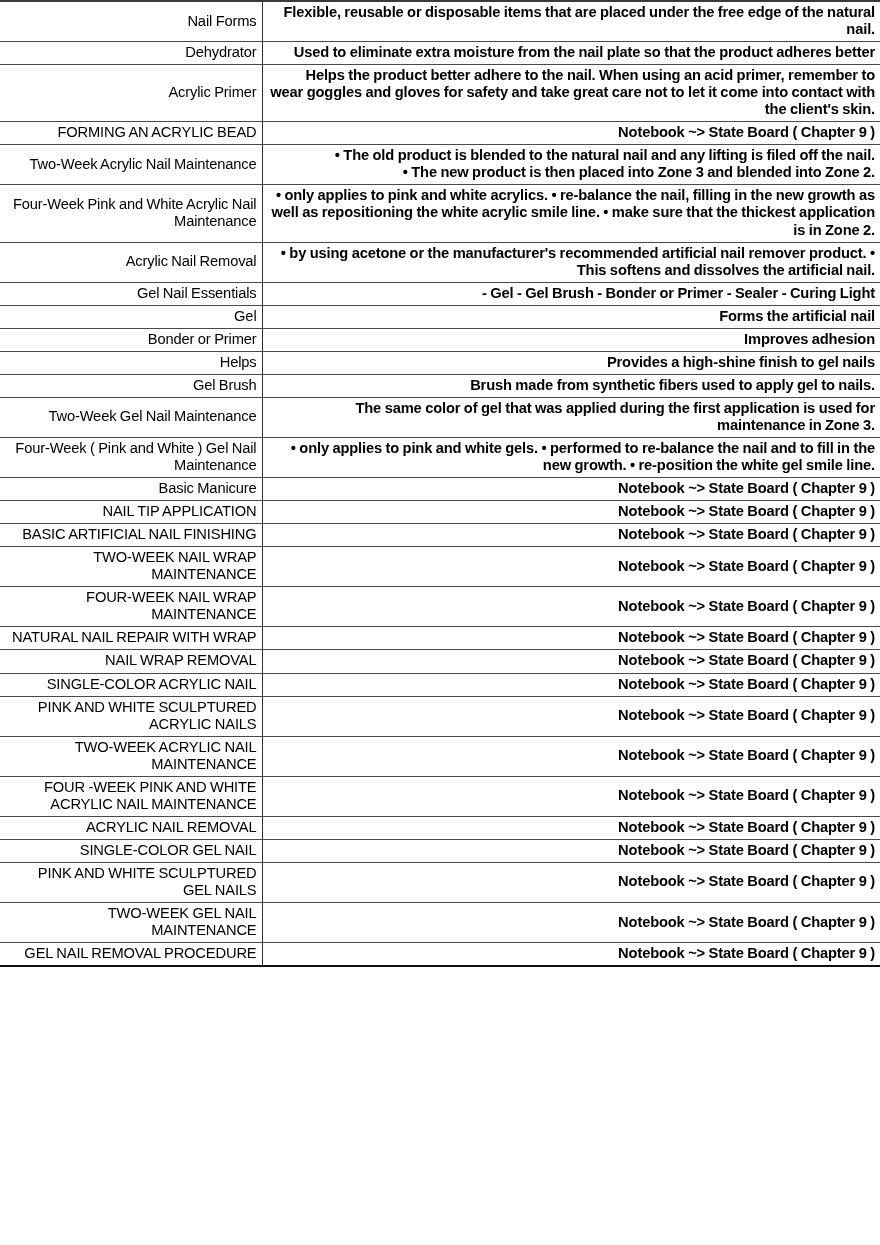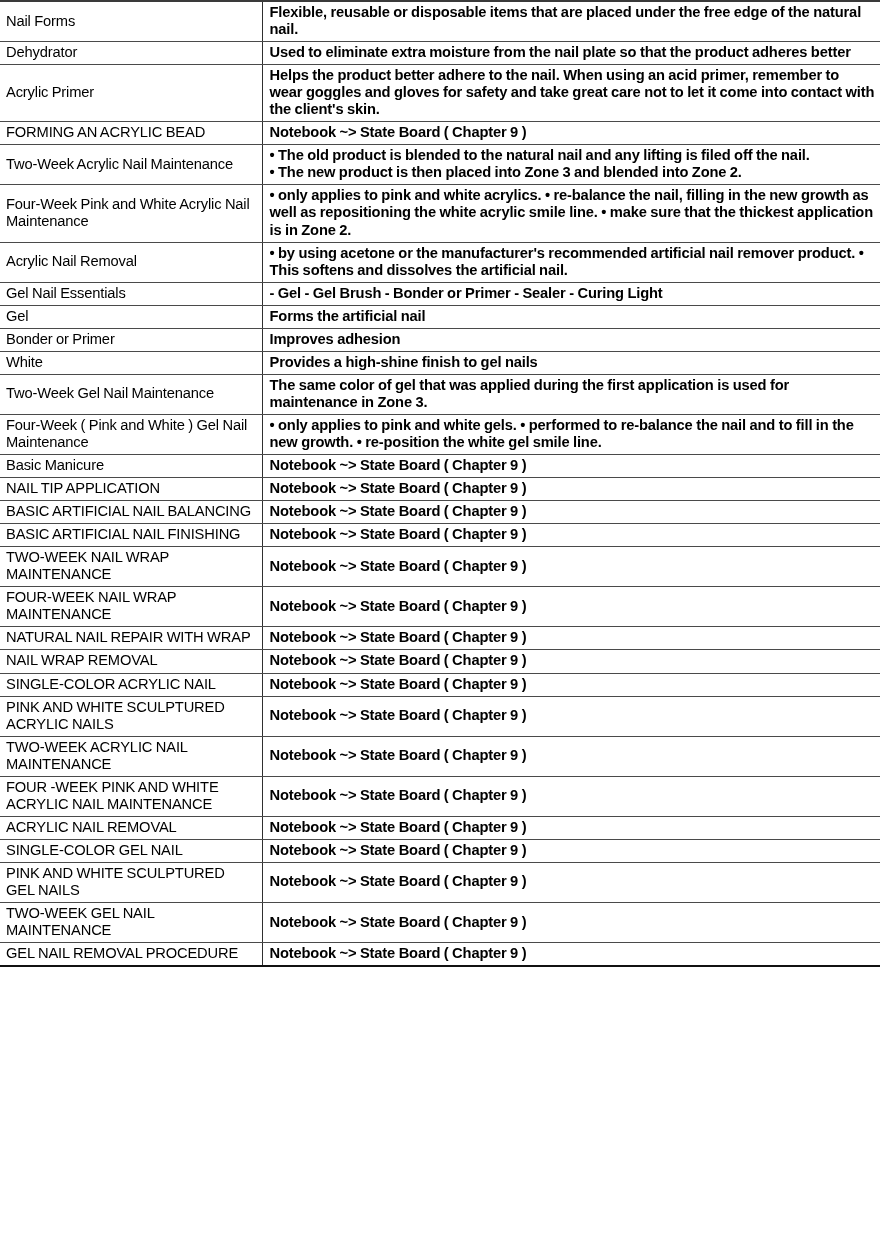--- a/index.html
+++ b/index.html
@@ -11,20 +11,21 @@
   body {
     width: 880px;
     height: 1245px;
     font-family: "Liberation Sans", sans-serif;
     color: #000000;
     overflow: hidden;
   }
   #table-wrap {
     width: 880px;
     box-sizing: border-box;
+    text-align: right;
   }
   table.study-table {
     border-collapse: collapse;
     table-layout: fixed;
     width: 880px;
     border-top: 2px solid #3a3a3a;
     border-bottom: 2px solid #111111;
   }
   table.study-table col.col-term { width: 262px; }
   table.study-table col.col-def  { width: 618px; }
@@ -103,41 +104,41 @@
         </tr>
         <tr>
           <td class="cell-term">Gel</td>
           <td class="cell-def">Forms the artificial nail</td>
         </tr>
         <tr>
           <td class="cell-term">Bonder or Primer</td>
           <td class="cell-def">Improves adhesion</td>
         </tr>
         <tr>
-          <td class="cell-term">White</td>
+          <td class="cell-term">Helps</td>
           <td class="cell-def">Provides a high-shine finish to gel nails</td>
+        </tr>
+        <tr>
+          <td class="cell-term">Gel Brush</td>
+          <td class="cell-def">Brush made from synthetic fibers used to apply gel to nails.</td>
         </tr>
         <tr>
           <td class="cell-term">Two-Week Gel Nail Maintenance</td>
           <td class="cell-def">The same color of gel that was applied during the first application is used for maintenance in Zone 3.</td>
         </tr>
         <tr>
           <td class="cell-term">Four-Week ( Pink and White ) Gel Nail Maintenance</td>
           <td class="cell-def">• only applies to pink and white gels. • performed to re-balance the nail and to fill in the new growth. • re-position the white gel smile line.</td>
         </tr>
         <tr>
           <td class="cell-term">Basic Manicure</td>
           <td class="cell-def">Notebook ~&gt; State Board ( Chapter 9 )</td>
         </tr>
         <tr>
           <td class="cell-term">NAIL TIP APPLICATION</td>
-          <td class="cell-def">Notebook ~&gt; State Board ( Chapter 9 )</td>
-        </tr>
-        <tr>
-          <td class="cell-term">BASIC ARTIFICIAL NAIL BALANCING</td>
           <td class="cell-def">Notebook ~&gt; State Board ( Chapter 9 )</td>
         </tr>
         <tr>
           <td class="cell-term">BASIC ARTIFICIAL NAIL FINISHING</td>
           <td class="cell-def">Notebook ~&gt; State Board ( Chapter 9 )</td>
         </tr>
         <tr>
           <td class="cell-term">TWO-WEEK NAIL WRAP MAINTENANCE</td>
           <td class="cell-def">Notebook ~&gt; State Board ( Chapter 9 )</td>
         </tr>

